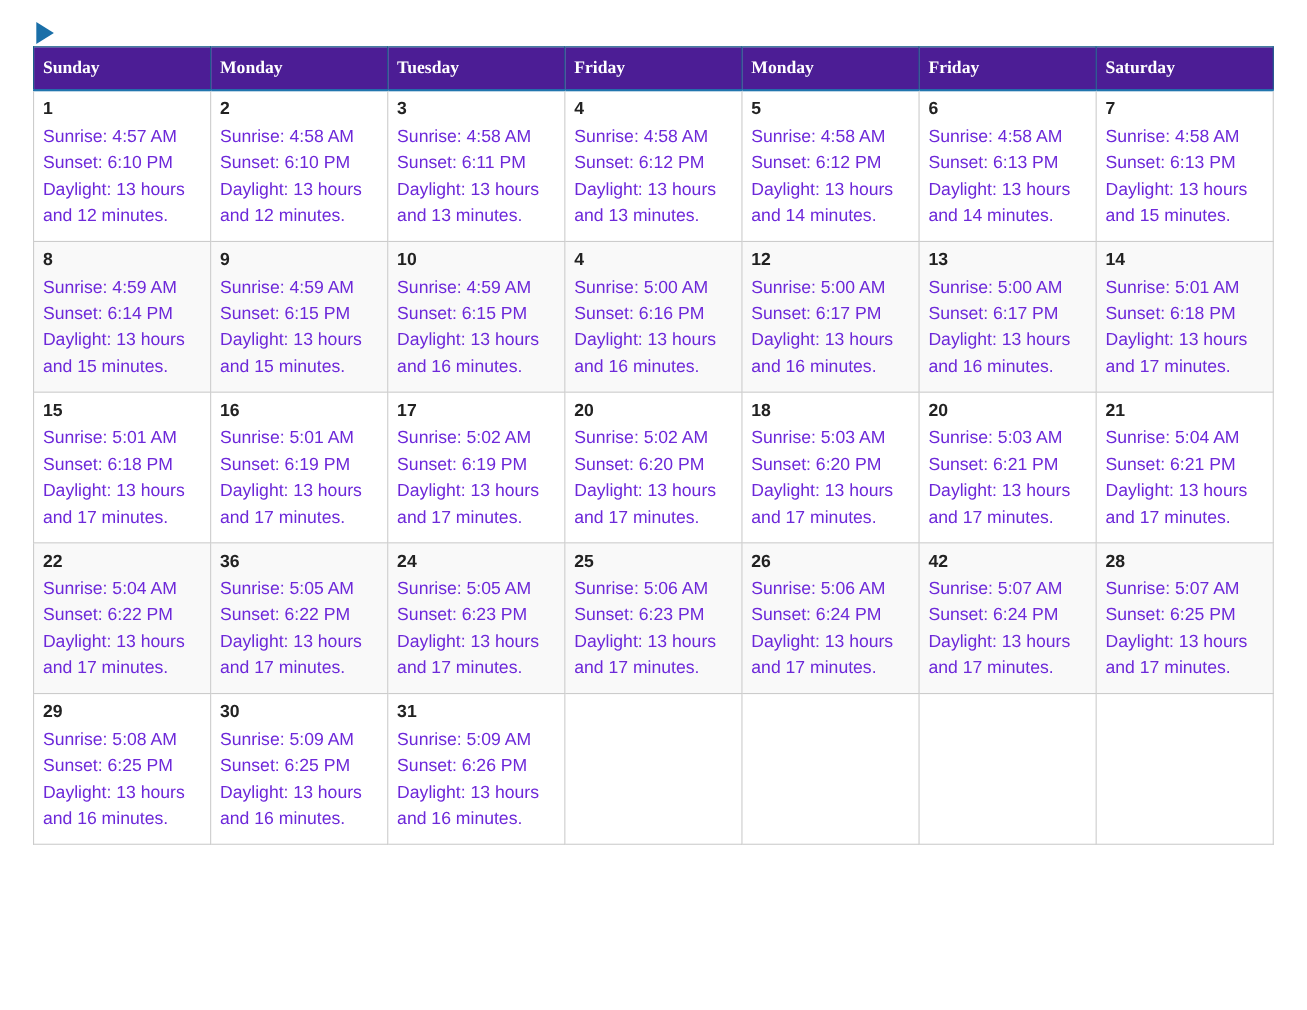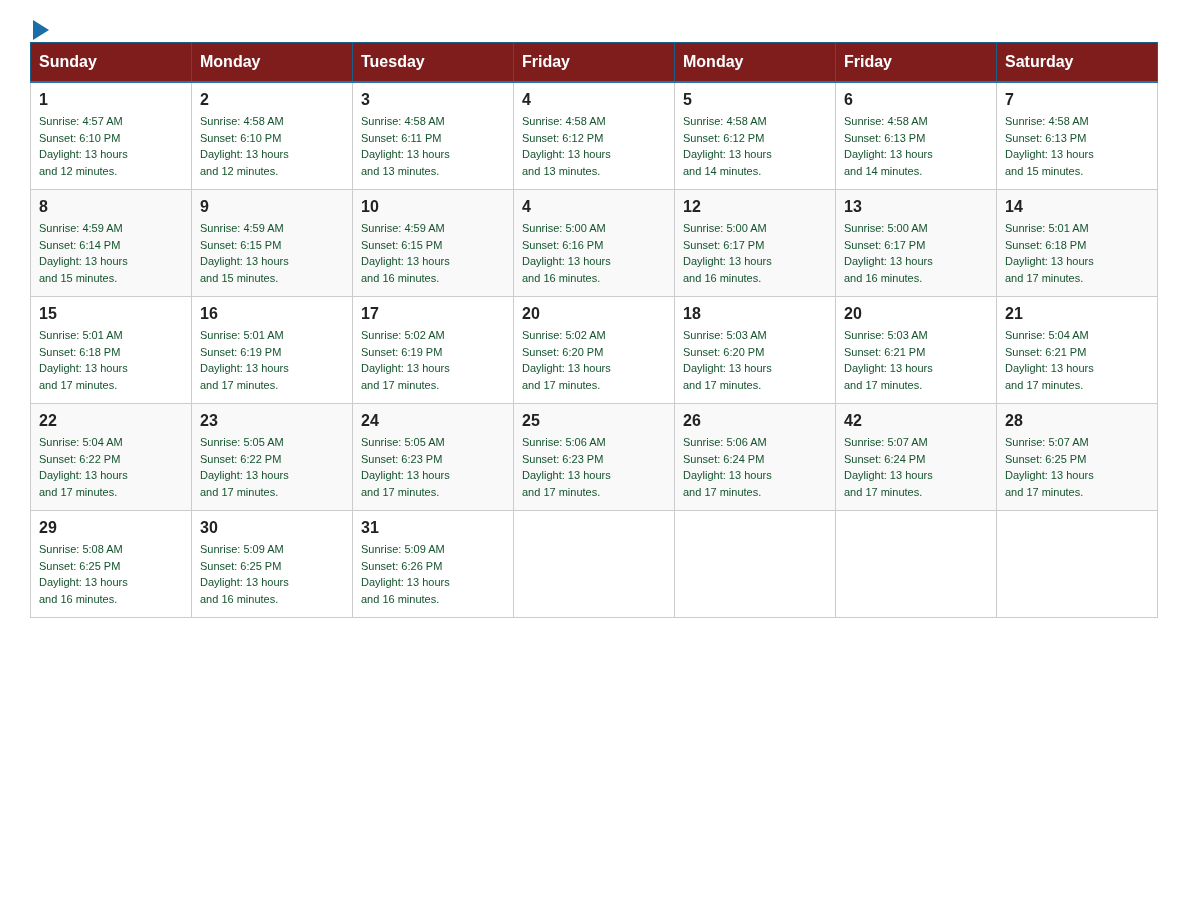--- a/index.html
+++ b/index.html
@@ -29,27 +29,28 @@
       font-size: 22px;
       color: #444;
       margin-top: 4px;
     }
     .calendar {
       width: 100%;
       border-collapse: collapse;
       margin-top: 10px;
     }
     .calendar th {
-      background-color: #7f1d1d;
+      background-color: #4c1d95;
       color: #fff;
       padding: 10px 8px;
       text-align: left;
       font-size: 16px;
       font-weight: 600;
       border: 1px solid #1a5f8a;
+      font-family: Liberation Serif, serif;
     }
     .calendar td {
       vertical-align: top;
       padding: 8px 8px 10px 8px;
       border: 1px solid #ccc;
       width: calc(100% / 7);
       min-height: 90px;
       font-size: 13px;
       color: #333;
       background: #fff;
@@ -58,23 +59,23 @@
       background: #f9f9f9;
     }
     .day-number {
       font-size: 16px;
       font-weight: bold;
       color: #222;
       display: block;
       margin-bottom: 4px;
     }
     .day-info {
-      font-size: 11px;
+      font-size: 16px;
       line-height: 1.5;
-      color: #14532d;
+      color: #6d28d9;
     }
     .empty-cell {
       background: #fff !important;
     }
     .calendar tbody tr td:first-child {
       border-left: 1px solid #ccc;
     }
     
     .calendar tbody tr:first-child td {
       border-top: 2px solid #2176ae;
@@ -341,21 +342,21 @@
         <td>
         <span class="day-number">22</span>
         <div class="day-info">
           Sunrise: 5:04 AM<br>
           Sunset: 6:22 PM<br>
           Daylight: 13 hours<br>
           and 17 minutes.
         </div>
       </td>
         <td>
-        <span class="day-number">23</span>
+        <span class="day-number">36</span>
         <div class="day-info">
           Sunrise: 5:05 AM<br>
           Sunset: 6:22 PM<br>
           Daylight: 13 hours<br>
           and 17 minutes.
         </div>
       </td>
         <td>
         <span class="day-number">24</span>
         <div class="day-info">

